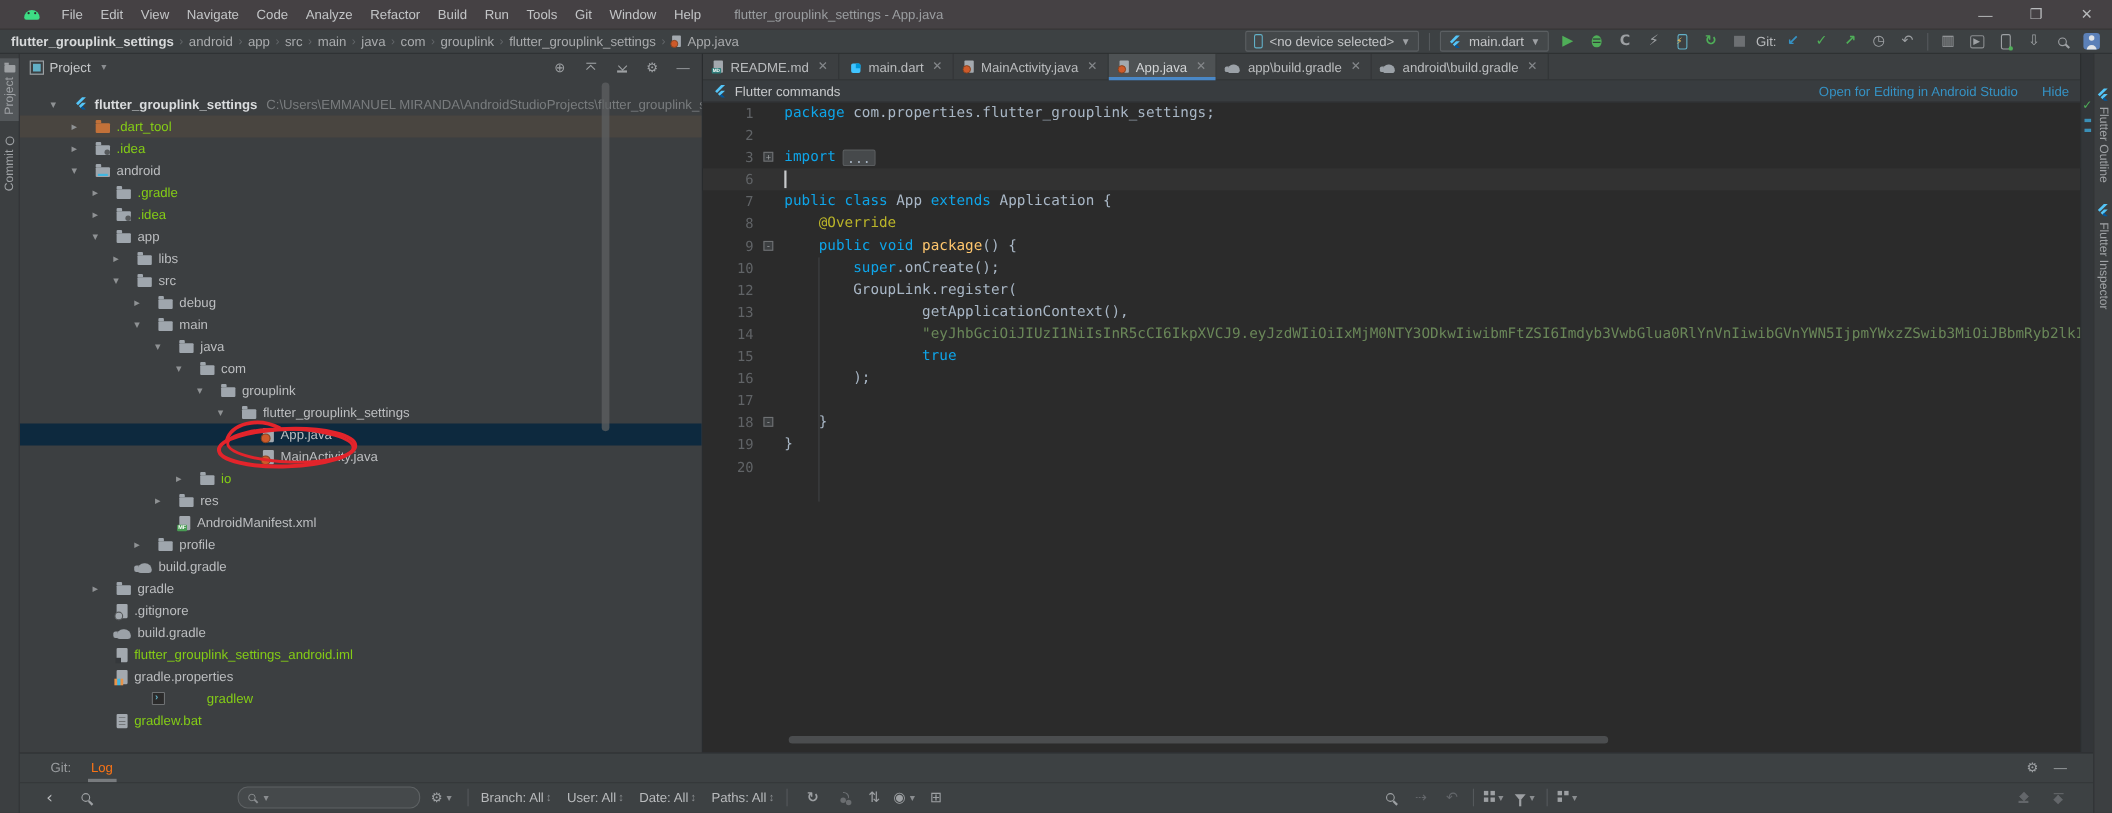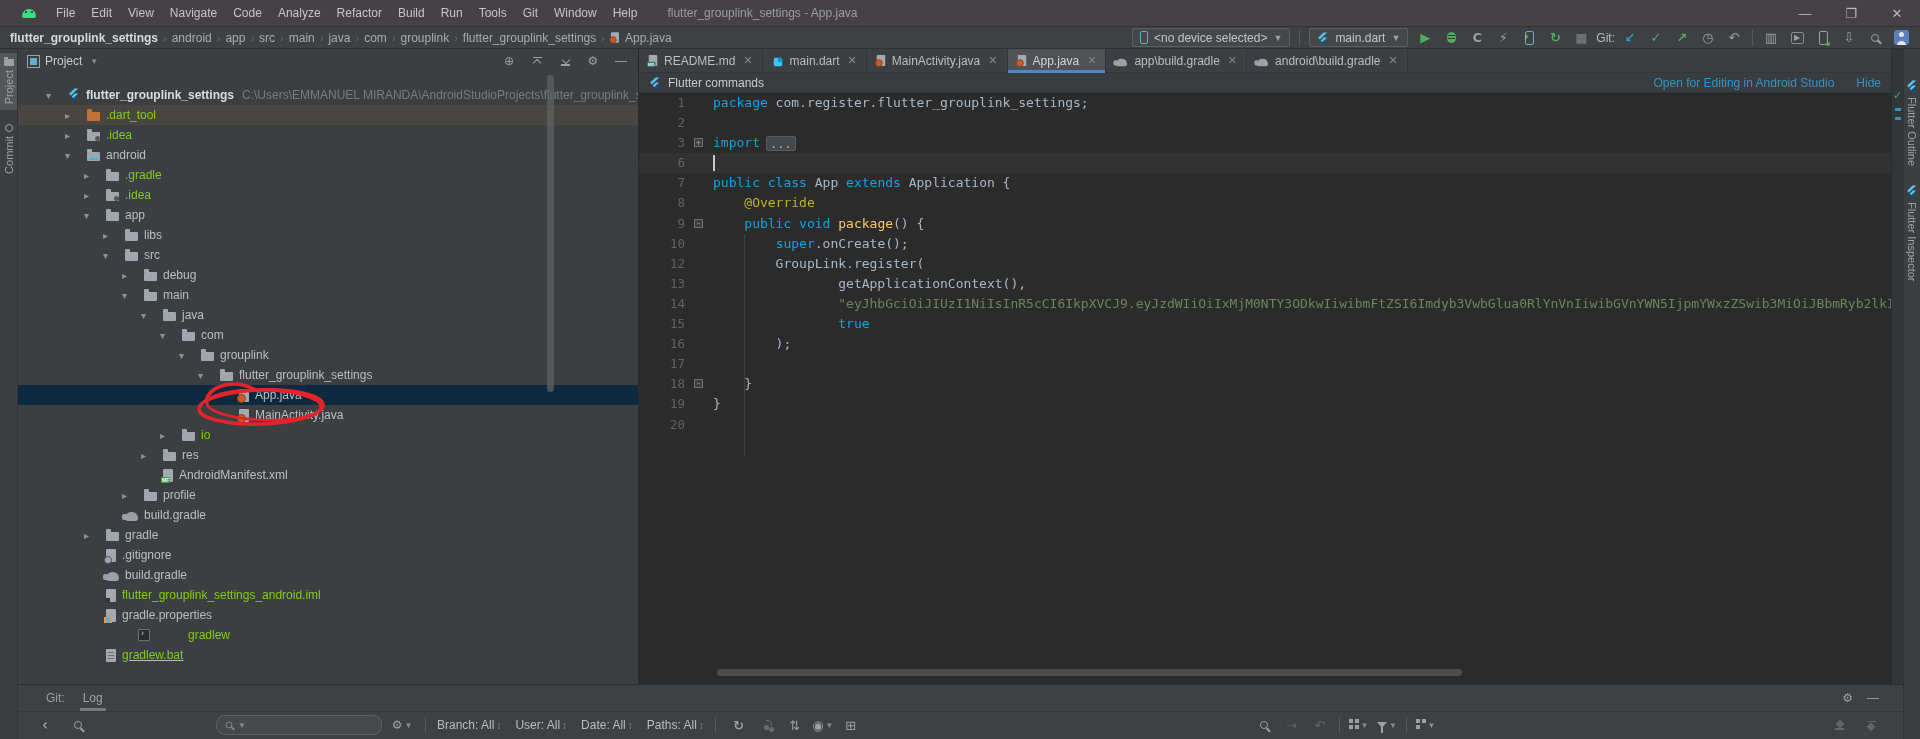--- a/index.html
+++ b/index.html
@@ -145,21 +145,21 @@
   .ok-check{color:#4FAE58;font-size:11px;font-weight:bold}
   .stripe-mark{width:6px;height:3px;background:#3A8FB7}
   .stripe-right{width:17px;background:#3c3f41;border-left:1px solid #313436;display:flex;flex-direction:column;align-items:center;padding-top:26px;gap:10px;flex:none;height:690px}
   .stripe-right .vtab{padding:4px 0}
   .stripe-right .vtxt{writing-mode:vertical-rl;transform:none;font-size:11px;color:#9fa2a5}
 
   
   .gitpanel{height:55px;background:#3d4143;border-top:1px solid #2b2e30;flex:none;display:flex;flex-direction:column}
   .gp-header{height:26px;display:flex;align-items:center;padding:0 24px 0 28px;gap:18px}
   .gp-label{color:#9a9da0}
-  .gp-tab{color:#a3a3a3;position:relative}
+  .gp-tab{color:#f97316;position:relative}
   .gp-tab::after{content:"";position:absolute;left:-3px;right:-3px;bottom:-6px;height:3px;background:#787b7e}
   .gp-hright{margin-left:auto;display:flex;gap:14px;color:#9da0a3;align-items:center}
   .gp-toolbar{height:29px;display:flex;align-items:center;padding:0 20px 0 24px;gap:8px;border-top:1px solid #35383a}
   .gp-input{width:166px;height:20px;border:1px solid #5e6264;background:#45494b;border-radius:9px;display:flex;align-items:center;padding:0 8px;gap:3px;color:#8a8d90;margin-left:118px}
   .gp-filter{color:#b9bbbd;white-space:nowrap;display:flex;align-items:center;gap:2px}
   .updown{color:#8a8d90;font-size:10px}
   .gp-gap{flex:1}
   .gicon{width:24px;height:20px;display:flex;align-items:center;justify-content:center;color:#9da0a3}
   .dis{color:#63666a !important}
   .vline{width:1px;height:16px;background:#55595c;margin:0 3px}
@@ -470,21 +470,21 @@
               <div class="trow" style="padding-left: 64px;">
                 <span class="arrow"></span>
                 <span class="tic ic-file props"></span>
                 <span class="tlabel">gradle.properties</span>
               </div>
               <div class="trow" style="padding-left: 64px; gap: 32px;">
                 <span class="arrow"></span>
                 <span class="tic ic-console"></span>
                 <span class="tlabel olive">gradlew</span>
               </div>
-              <div class="trow" style="padding-left: 64px; text-decoration: underline;">
+              <div class="trow" style="padding-left: 64px;">
                 <span class="arrow"></span>
                 <span class="tic ic-file txt"></span>
                 <span class="tlabel olive">gradlew.bat</span>
               </div>
             </div>
           <div class="pp-scroll"></div>
           <svg class="anno-svg" width="621" height="660">
             <ellipse cx="243" cy="358" rx="62" ry="17" fill="none" stroke="#E3242B" stroke-width="3.6" transform="rotate(-2 243 358)"></ellipse>
             <ellipse cx="246" cy="356" rx="57" ry="15" fill="none" stroke="#E3242B" stroke-width="2.6" transform="rotate(2 246 356)"></ellipse>
             <path d="M188 352 C 192 336, 216 330, 236 340" fill="none" stroke="#E3242B" stroke-width="3.4" stroke-linecap="round"></path>
@@ -534,21 +534,21 @@
                     </svg>
                   </span></span>
               <span class="fb-label">Flutter commands</span>
               <span class="fb-links">
                 <span class="fb-link">Open for Editing in Android Studio</span>
                 <span class="fb-link">Hide</span>
               </span>
             </div>
             <div class="code" id="code">
               <div class="indent-guide" style="top:141px;height:222px"></div>
-              <div class="cl"><span class="gutter">1</span><span class="foldcol"></span><span class="tk-kw">package</span><span class="tk-d"> com.register.flutter_grouplink_settings;</span></div>
+              <div class="cl"><span class="gutter">1</span><span class="foldcol"></span><span class="tk-kw">package</span><span class="tk-d"> com.properties.flutter_grouplink_settings;</span></div>
                 <div class="cl"><span class="gutter">2</span><span class="foldcol"></span></div>
                 <div class="cl"><span class="gutter">3</span><span class="foldcol"><span class="fold-box">+</span></span><span class="tk-kw">import</span><span class="fold-chip">...</span></div>
                 <div class="cl caret-line"><span class="gutter">6</span><span class="foldcol"></span><span class="caret-bar"></span></div>
                 <div class="cl"><span class="gutter">7</span><span class="foldcol"></span><span class="tk-kw">public</span><span class="tk-d"> </span><span class="tk-kw">class</span><span class="tk-d"> App </span><span class="tk-kw">extends</span><span class="tk-d"> Application {</span></div>
                 <div class="cl"><span class="gutter">8</span><span class="foldcol"></span><span class="tk-ann">    @Override</span></div>
                 <div class="cl"><span class="gutter">9</span><span class="foldcol"><span class="fold-box">-</span></span><span class="tk-d">    </span><span class="tk-kw">public</span><span class="tk-d"> </span><span class="tk-kw">void</span><span class="tk-d"> </span><span class="tk-md">package</span><span class="tk-d">() {</span></div>
                 <div class="cl"><span class="gutter">10</span><span class="foldcol"></span><span class="tk-d">        </span><span class="tk-kw">super</span><span class="tk-d">.onCreate();</span></div>
                 <div class="cl"><span class="gutter">12</span><span class="foldcol"></span><span class="tk-d">        GroupLink.register(</span></div>
                 <div class="cl"><span class="gutter">13</span><span class="foldcol"></span><span class="tk-d">                getApplicationContext(),</span></div>
                 <div class="cl"><span class="gutter">14</span><span class="foldcol"></span><span class="tk-d">                </span><span class="tk-str">"eyJhbGciOiJIUzI1NiIsInR5cCI6IkpXVCJ9.eyJzdWIiOiIxMjM0NTY3ODkwIiwibmFtZSI6Imdyb3VwbGlua0RlYnVnIiwibGVnYWN5IjpmYWxzZSwib3MiOiJBbmRyb2lkIiwiaWF0IjoxNTE2MjM5MDIyfQ</span></div>

